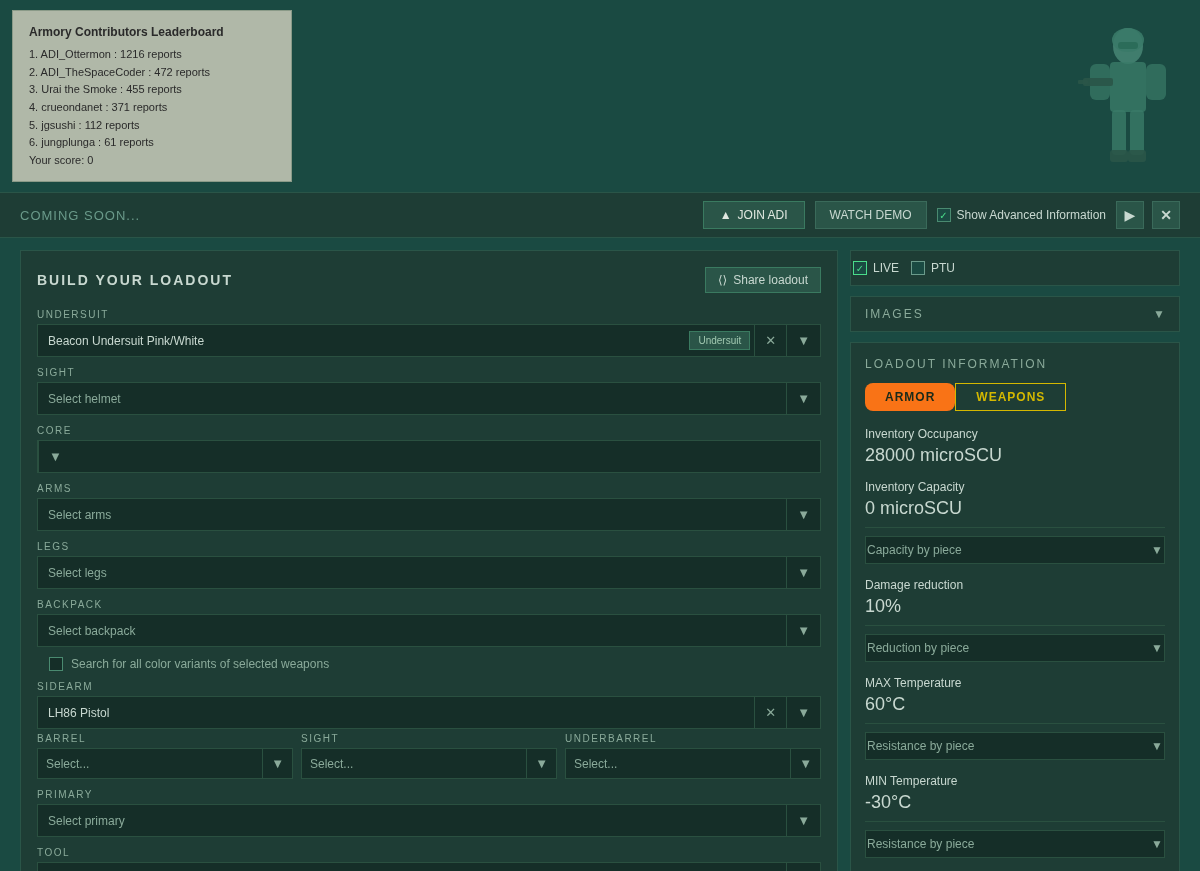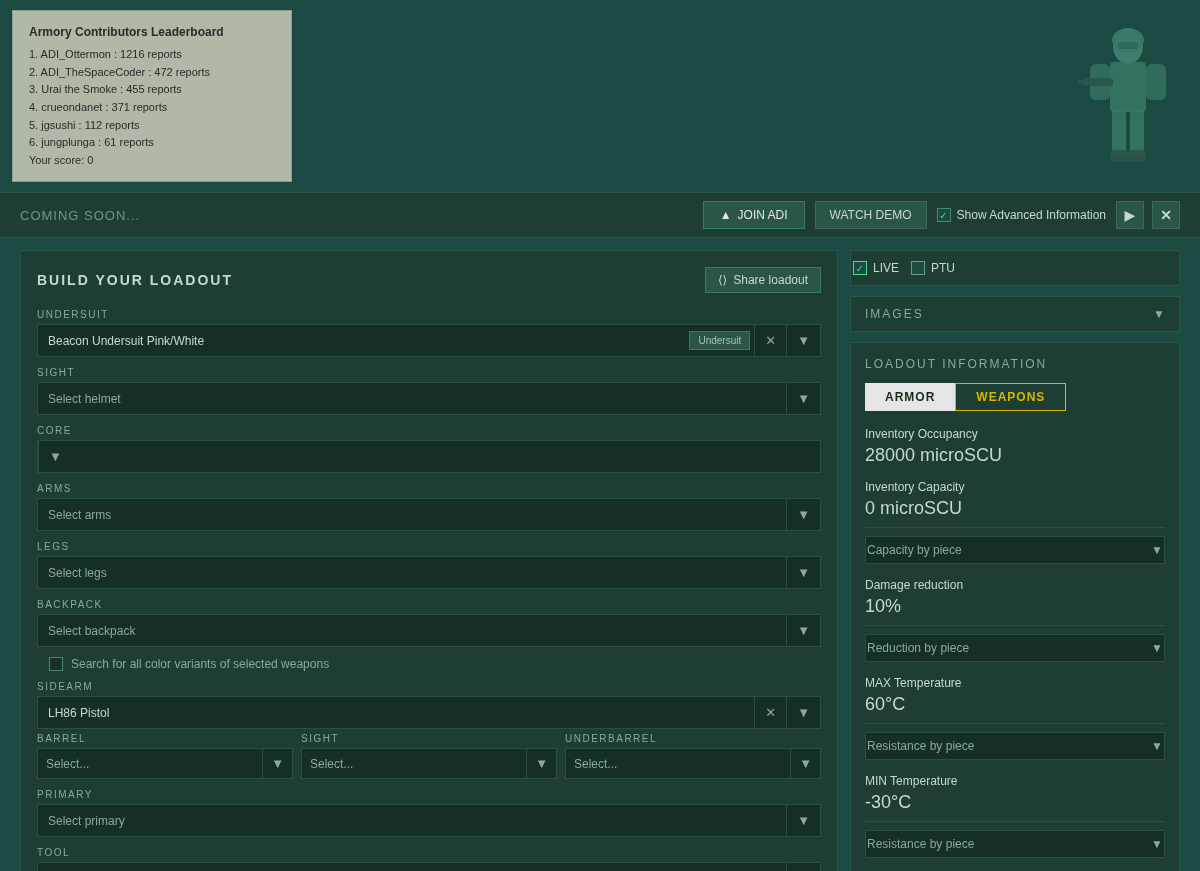--- a/index.html
+++ b/index.html
@@ -367,22 +367,23 @@
     }
     .tab-btn {
       padding: 6px 20px;
       font-size: 12px;
       font-weight: bold;
       letter-spacing: 1px;
       cursor: pointer;
       border: none;
     }
     .tab-btn.active {
-      background: #e5e5e5;
+      background: #f97316;
       color: #1a2a1a;
+      border-radius: 8px;
     }
     .tab-btn.inactive {
       background: transparent;
       color: #d4b800;
       border: 1px solid #d4b800;
     }
 
     .info-section {
       margin-bottom: 14px;
     }

